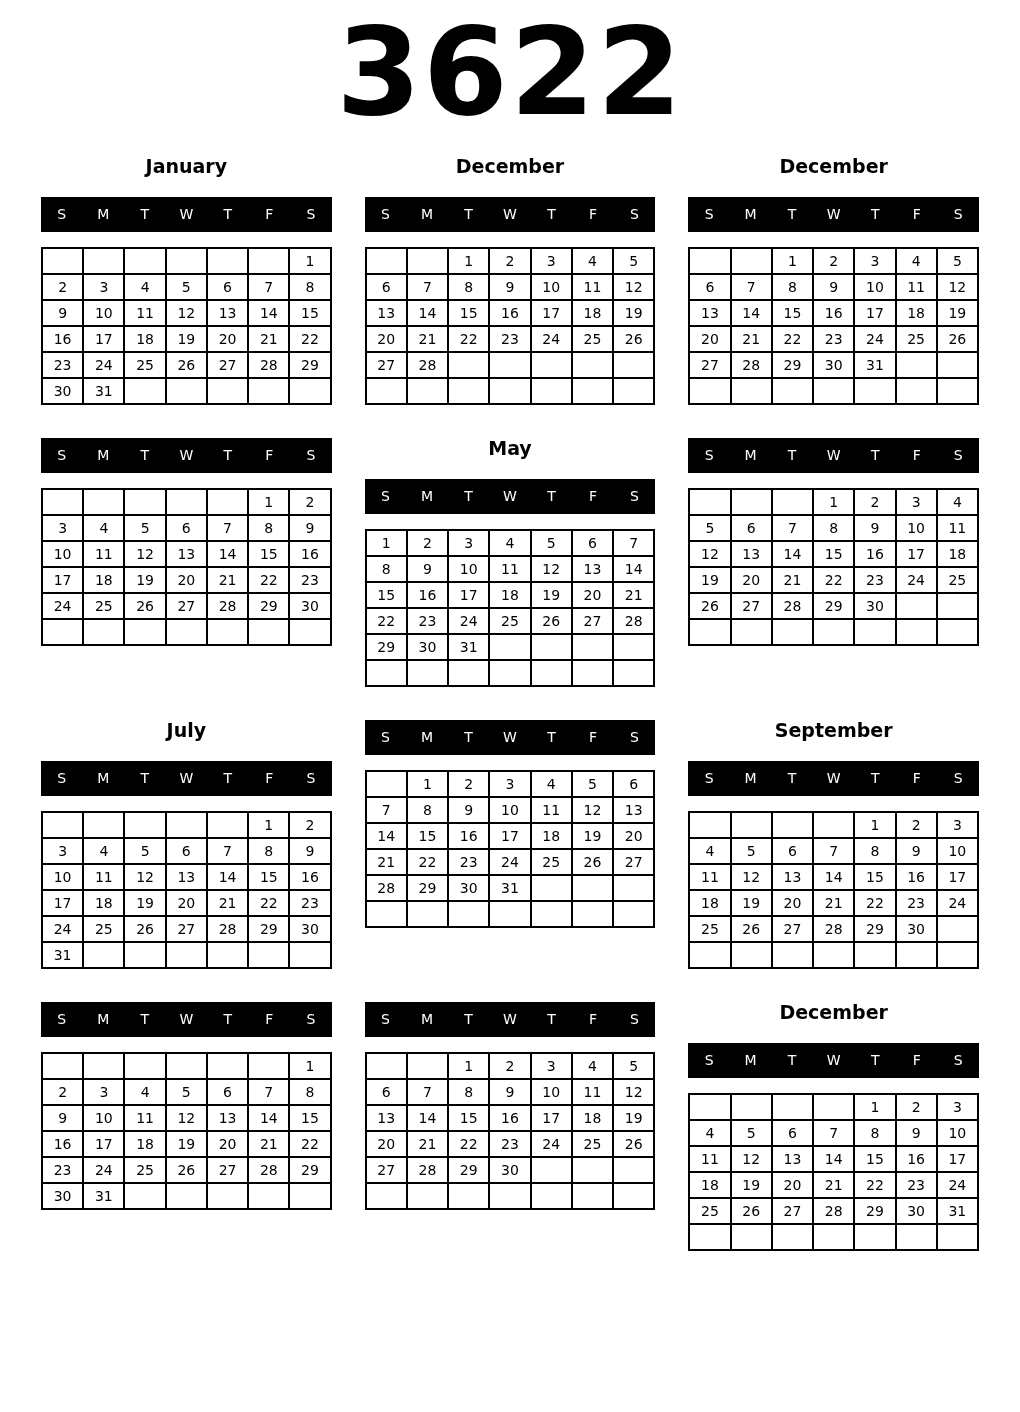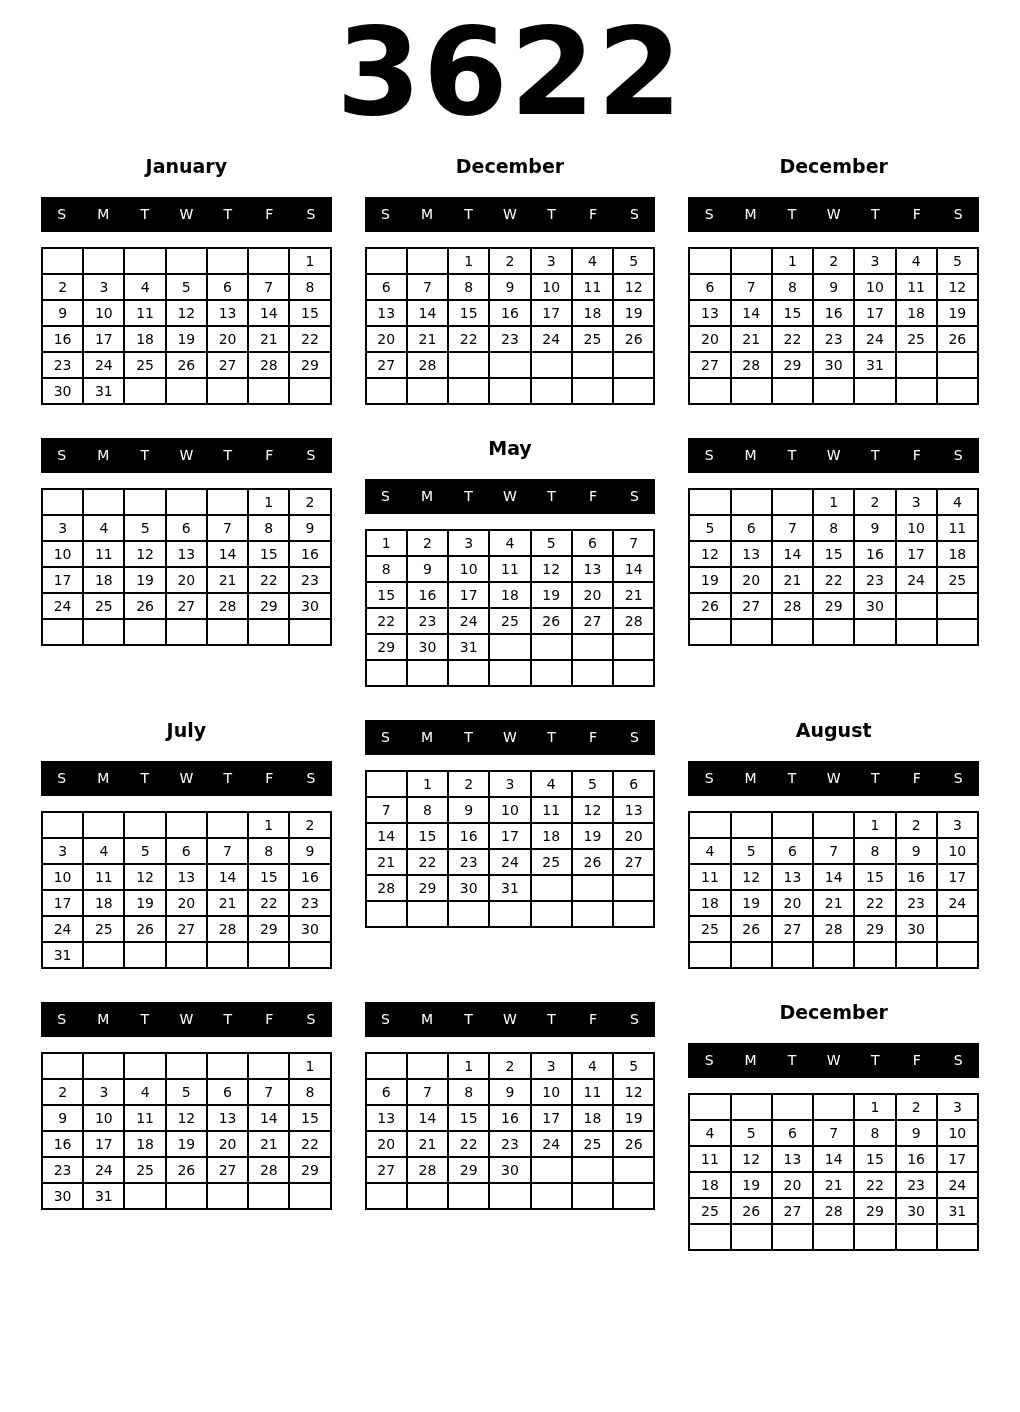--- a/index.html
+++ b/index.html
@@ -629,21 +629,21 @@
               <td></td>
               <td></td>
               <td></td>
               <td></td>
             </tr>
           </tbody>
     </table>
   </div>
 
   <div class="month">
-    <div class="month-name">August</div>
+    <div class="month-name">September</div>
     <div class="weekday-bar">
           <div class="weekday">S</div>
           <div class="weekday">M</div>
           <div class="weekday">T</div>
           <div class="weekday">W</div>
           <div class="weekday">T</div>
           <div class="weekday">F</div>
           <div class="weekday">S</div>
         </div>
     <table class="month-table">

